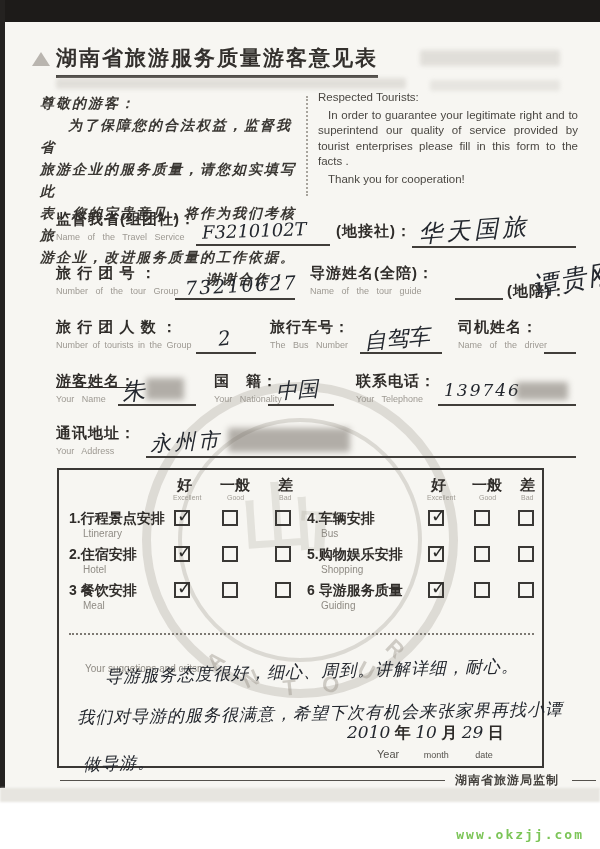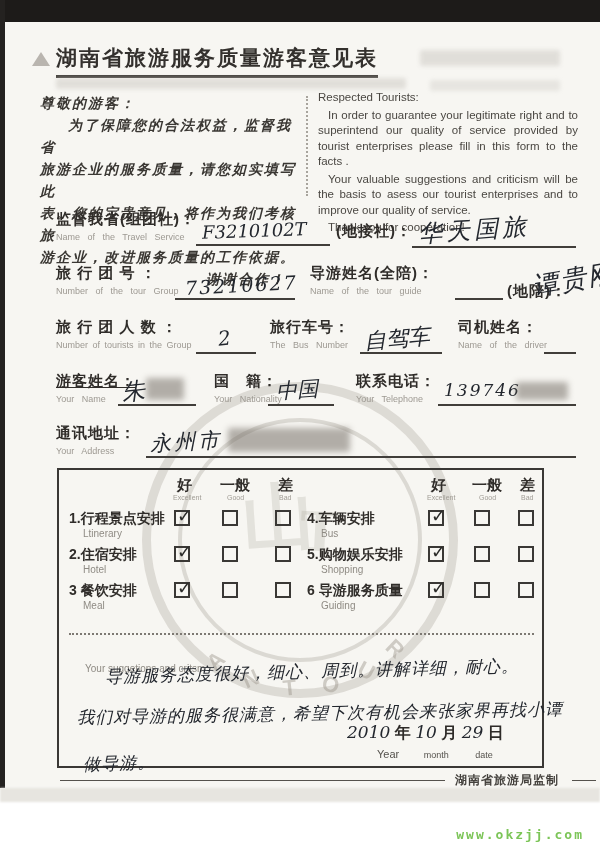--- a/index.html
+++ b/index.html
@@ -91,21 +91,20 @@
     <div class="line" style="text-indent:28px;">为了保障您的合法权益，监督我省</div>
     <div class="line">旅游企业的服务质量，请您如实填写此</div>
     <div class="line">表。您的宝贵意见，将作为我们考核旅</div>
     <div class="line">游企业，改进服务质量的工作依据。</div>
     <div class="line" style="text-align:right; padding-right:16px;">谢谢合作！</div>
   </div>
   <div class="intro-divider"></div>
   <div class="intro-en">
     <p class="sal">Respected Tourists:</p>
     <p>In order to guarantee your legitimate right and to superintend our quality of service provided by tourist enterprises please fill in this form to the facts .</p>
-    <p>Your valuable suggestions and criticism will be the basis to asess our tourist enterprises and to improve our quality of service.</p>
     <p>Thank you for cooperation!</p>
   </div>
 
   <div class="lbl-zh" style="left:56px; top:210px;">监督我省(组团社)：</div>
   <div class="lbl-en" style="left:56px; top:232px;">Name of the Travel Service</div>
   <div class="uline" style="left:196px; top:244px; width:134px;"></div>
   <div class="hw" style="left:202px; top:220px; font-size:18px; transform:rotate(-2deg);">F3210102T</div>
   <div class="lbl-zh" style="left:336px; top:222px;">(地接社)：</div>
   <div class="uline" style="left:412px; top:246px; width:164px;"></div>
   <div class="hw" style="left:418px; top:214px; font-size:24px; transform:rotate(-4deg); letter-spacing:4px;">华天国旅</div>

